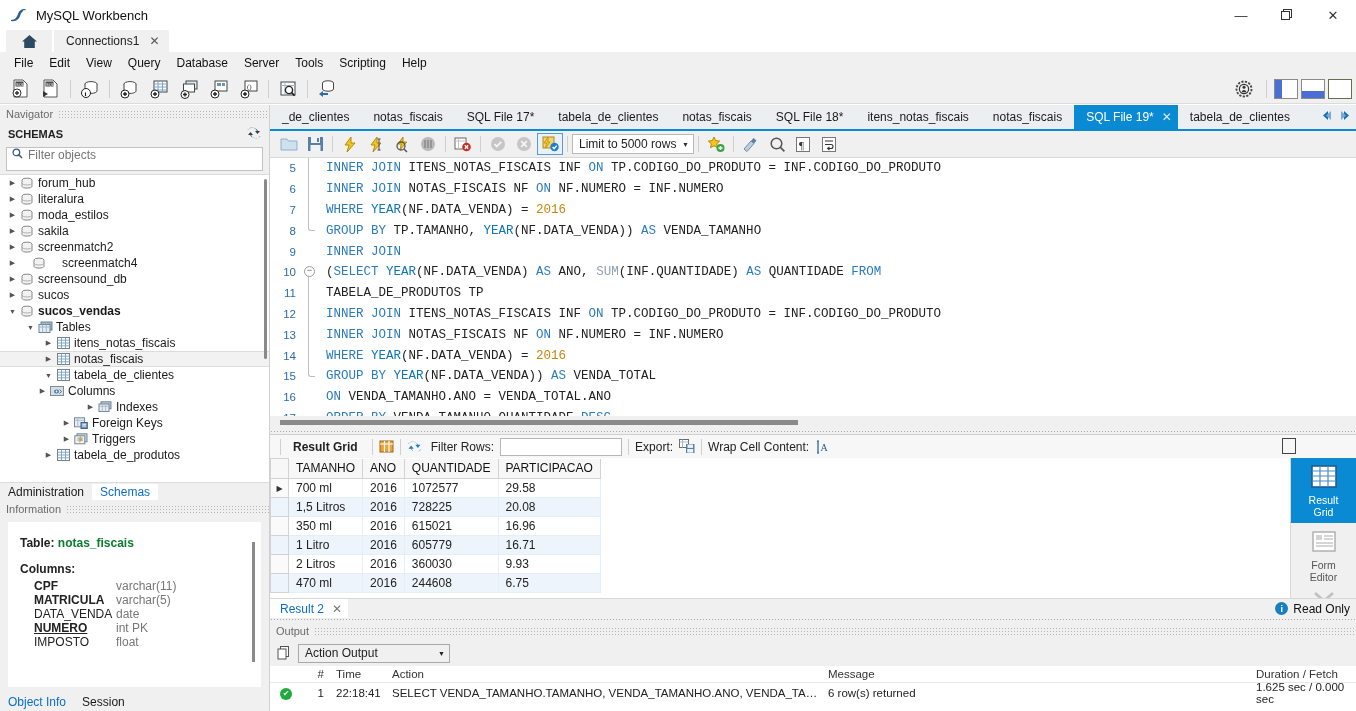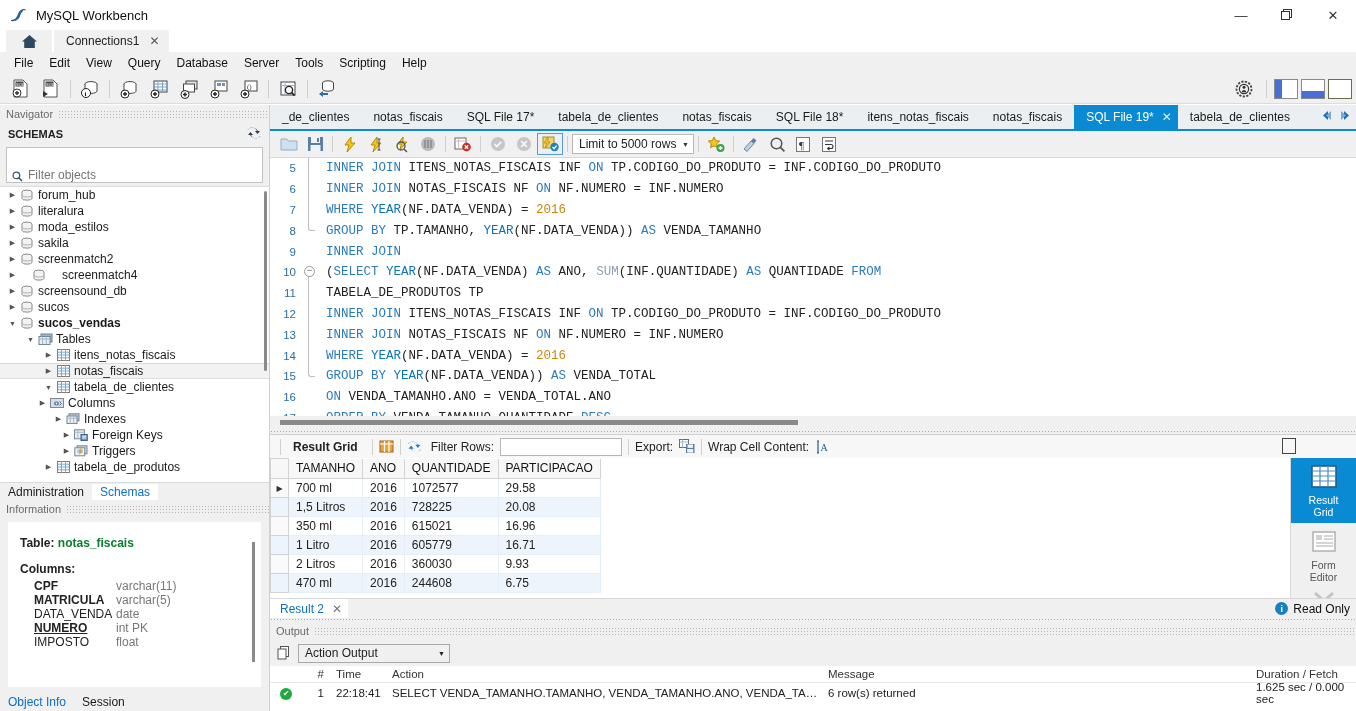--- a/index.html
+++ b/index.html
@@ -45,21 +45,21 @@
 
   
   .left { width:270px; background:#f0f0f0; display:flex; flex-direction:column; border-right:1px solid #d0d0d0; }
   .dotted-head { height:18px; background:#f0f0f0; display:flex; align-items:center; padding-left:6px;
                  font-size:11px; color:#6b6b6b; overflow:hidden; white-space:nowrap; }
   .dotted-head .dots { flex:1; margin-left:5px; height:10px;
       background-image: radial-gradient(circle, #b5b5b5 0.6px, transparent 0.7px);
       background-size:3px 3px; background-position:0 4px; }
   .schemas-head { height:22px; background:#f0f0f0; display:flex; align-items:center; padding:0 8px;
                   font-size:11px; font-weight:bold; color:#222; justify-content:space-between; }
-  .filterbox { margin:2px 6px 3px 6px; height:36px; background:#fff; border:1px solid #c2c2c2; display:flex; align-items:flex-end; padding:0 5px; }
+  .filterbox { margin:2px 6px 3px 6px; height:24px; background:#fff; border:1px solid #c2c2c2; display:flex; align-items:flex-start; padding:0 5px; }
   .filterbox input { border:0; outline:none; font-size:12px; color:#9a9a9a; width:100%; font-family:"Liberation Sans",sans-serif; background:transparent; }
   .tree { flex:1; background:#fff; overflow:hidden; position:relative; border-top:1px solid #dcdcdc; }
   .tnode { height:16px; display:flex; align-items:center; font-size:12px; color:#1a1a1a; white-space:nowrap; padding-right:4px; }
   .tnode.sel { background:#f2f2f2; border-top:1px solid #dcdcdc; border-bottom:1px solid #dcdcdc; height:16px;}
   .tnode.bold { font-weight:bold; }
   .arrow { width:13px; text-align:center; font-size:7px; color:#555; flex:none; }
   .ticon { width:16px; height:14px; margin-right:3px; flex:none; display:flex; align-items:center; justify-content:center;}
   .vscroll { position:absolute; right:2px; top:4px; width:3px; height:180px; background:#8a8a8a; border-radius:2px;}
   .tabrow { height:18px; background:#f0f0f0; display:flex; align-items:center; font-size:12px; border-top:1px solid #dcdcdc;}
   .tabrow .t { padding:1px 8px; color:#1a1a1a; }
@@ -494,21 +494,21 @@
               <span class="ticon">
                 <svg width="14" height="12" viewBox="0 0 14 12">
                   <rect x="0.5" y="1.5" width="13" height="9" fill="#d8dde2" stroke="#808a92"></rect>
                   <path d="M4 6.5a2.5 2 0 015 0 2.5 2 0 01-5 0z" fill="#4a76a8"></path>
                   <circle cx="6.5" cy="6.5" r=".9" fill="#fff"></circle>
                   <path d="M9.5 4.5l2 2-2 2" fill="none" stroke="#4a76a8"></path>
                 </svg>
               </span>
               <span>Columns</span>
             </div>
-            <div class="tnode" style="padding-left: 52px;">
+            <div class="tnode" style="padding-left: 68px; margin-left: 16px;">
               <span class="arrow">▶</span>
               <span class="ticon">
                 <svg width="14" height="12" viewBox="0 0 14 12">
                   <rect x="3" y="0.8" width="10" height="7" fill="#b7c6d3" stroke="#74869a"></rect>
                   <rect x="1" y="3" width="10" height="7.5" fill="#e9eef2" stroke="#74869a"></rect>
                   <path d="M1 5.3h10M4.3 3v7.5M7.6 3v7.5" stroke="#a9bbca"></path>
                 </svg>
               </span>
               <span>Indexes</span>
             </div>

